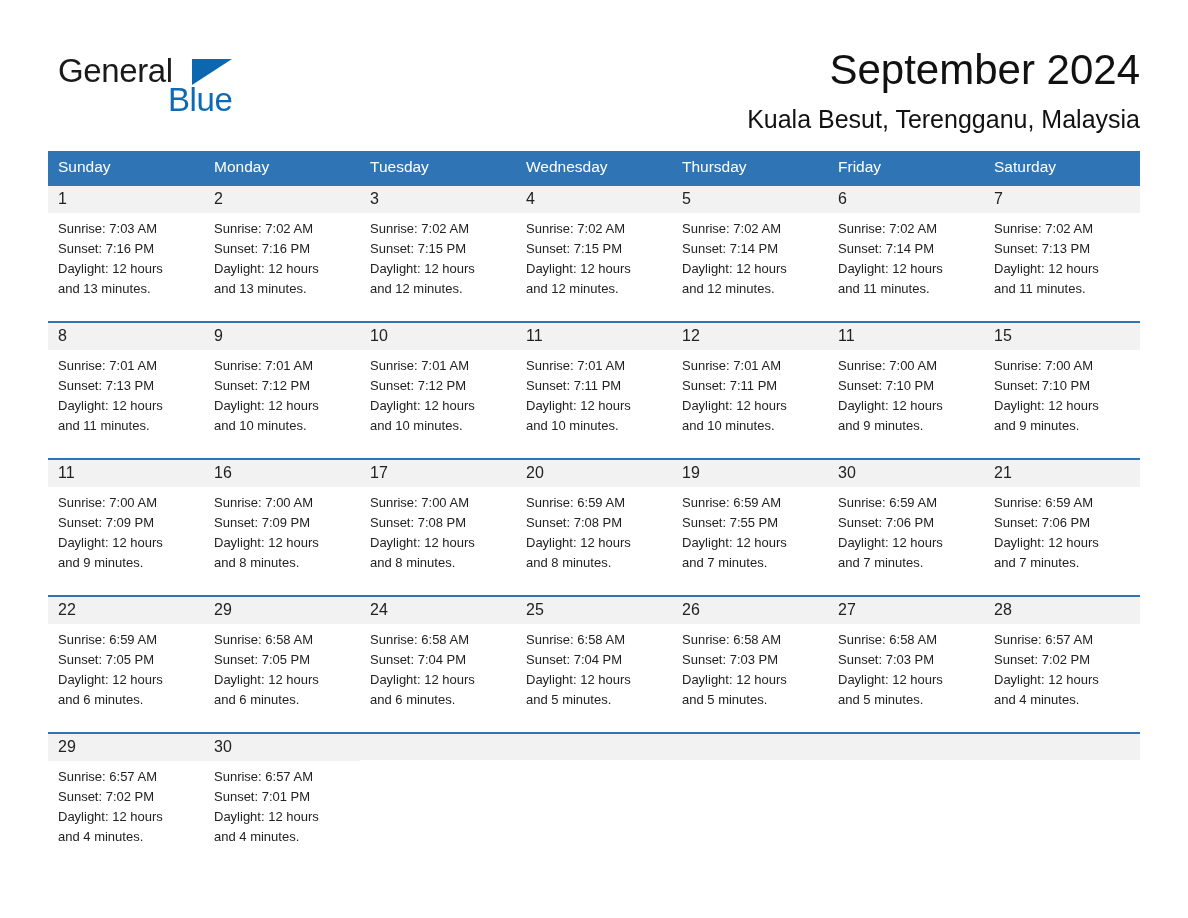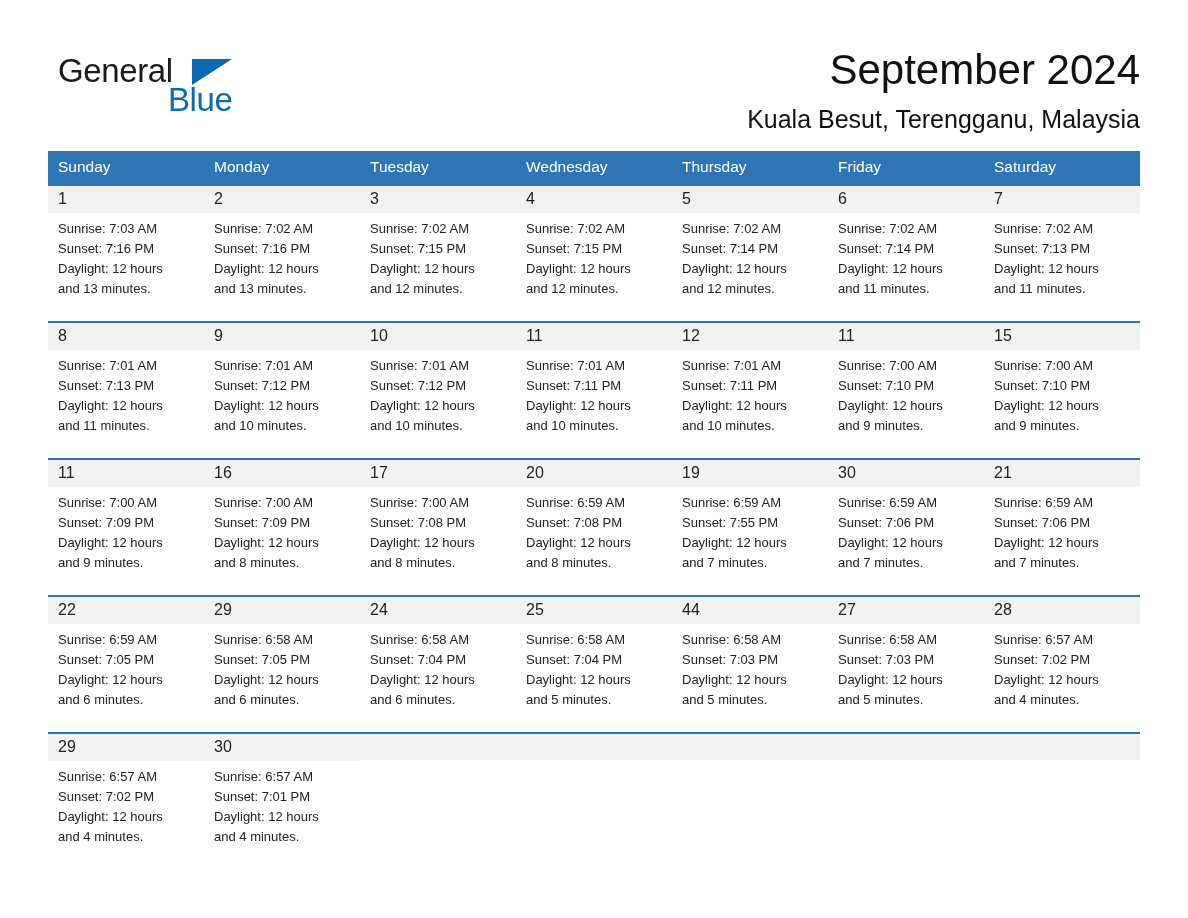--- a/index.html
+++ b/index.html
@@ -400,21 +400,21 @@
           <td>
             <div class="daynum">25</div>
             <div class="details">
               <div>Sunrise: 6:58 AM</div>
               <div>Sunset: 7:04 PM</div>
               <div>Daylight: 12 hours</div>
               <div>and 5 minutes.</div>
             </div>
           </td>
           <td>
-            <div class="daynum">44</div>
+            <div class="daynum">26</div>
             <div class="details">
               <div>Sunrise: 6:58 AM</div>
               <div>Sunset: 7:03 PM</div>
               <div>Daylight: 12 hours</div>
               <div>and 5 minutes.</div>
             </div>
           </td>
           <td>
             <div class="daynum">27</div>
             <div class="details">

